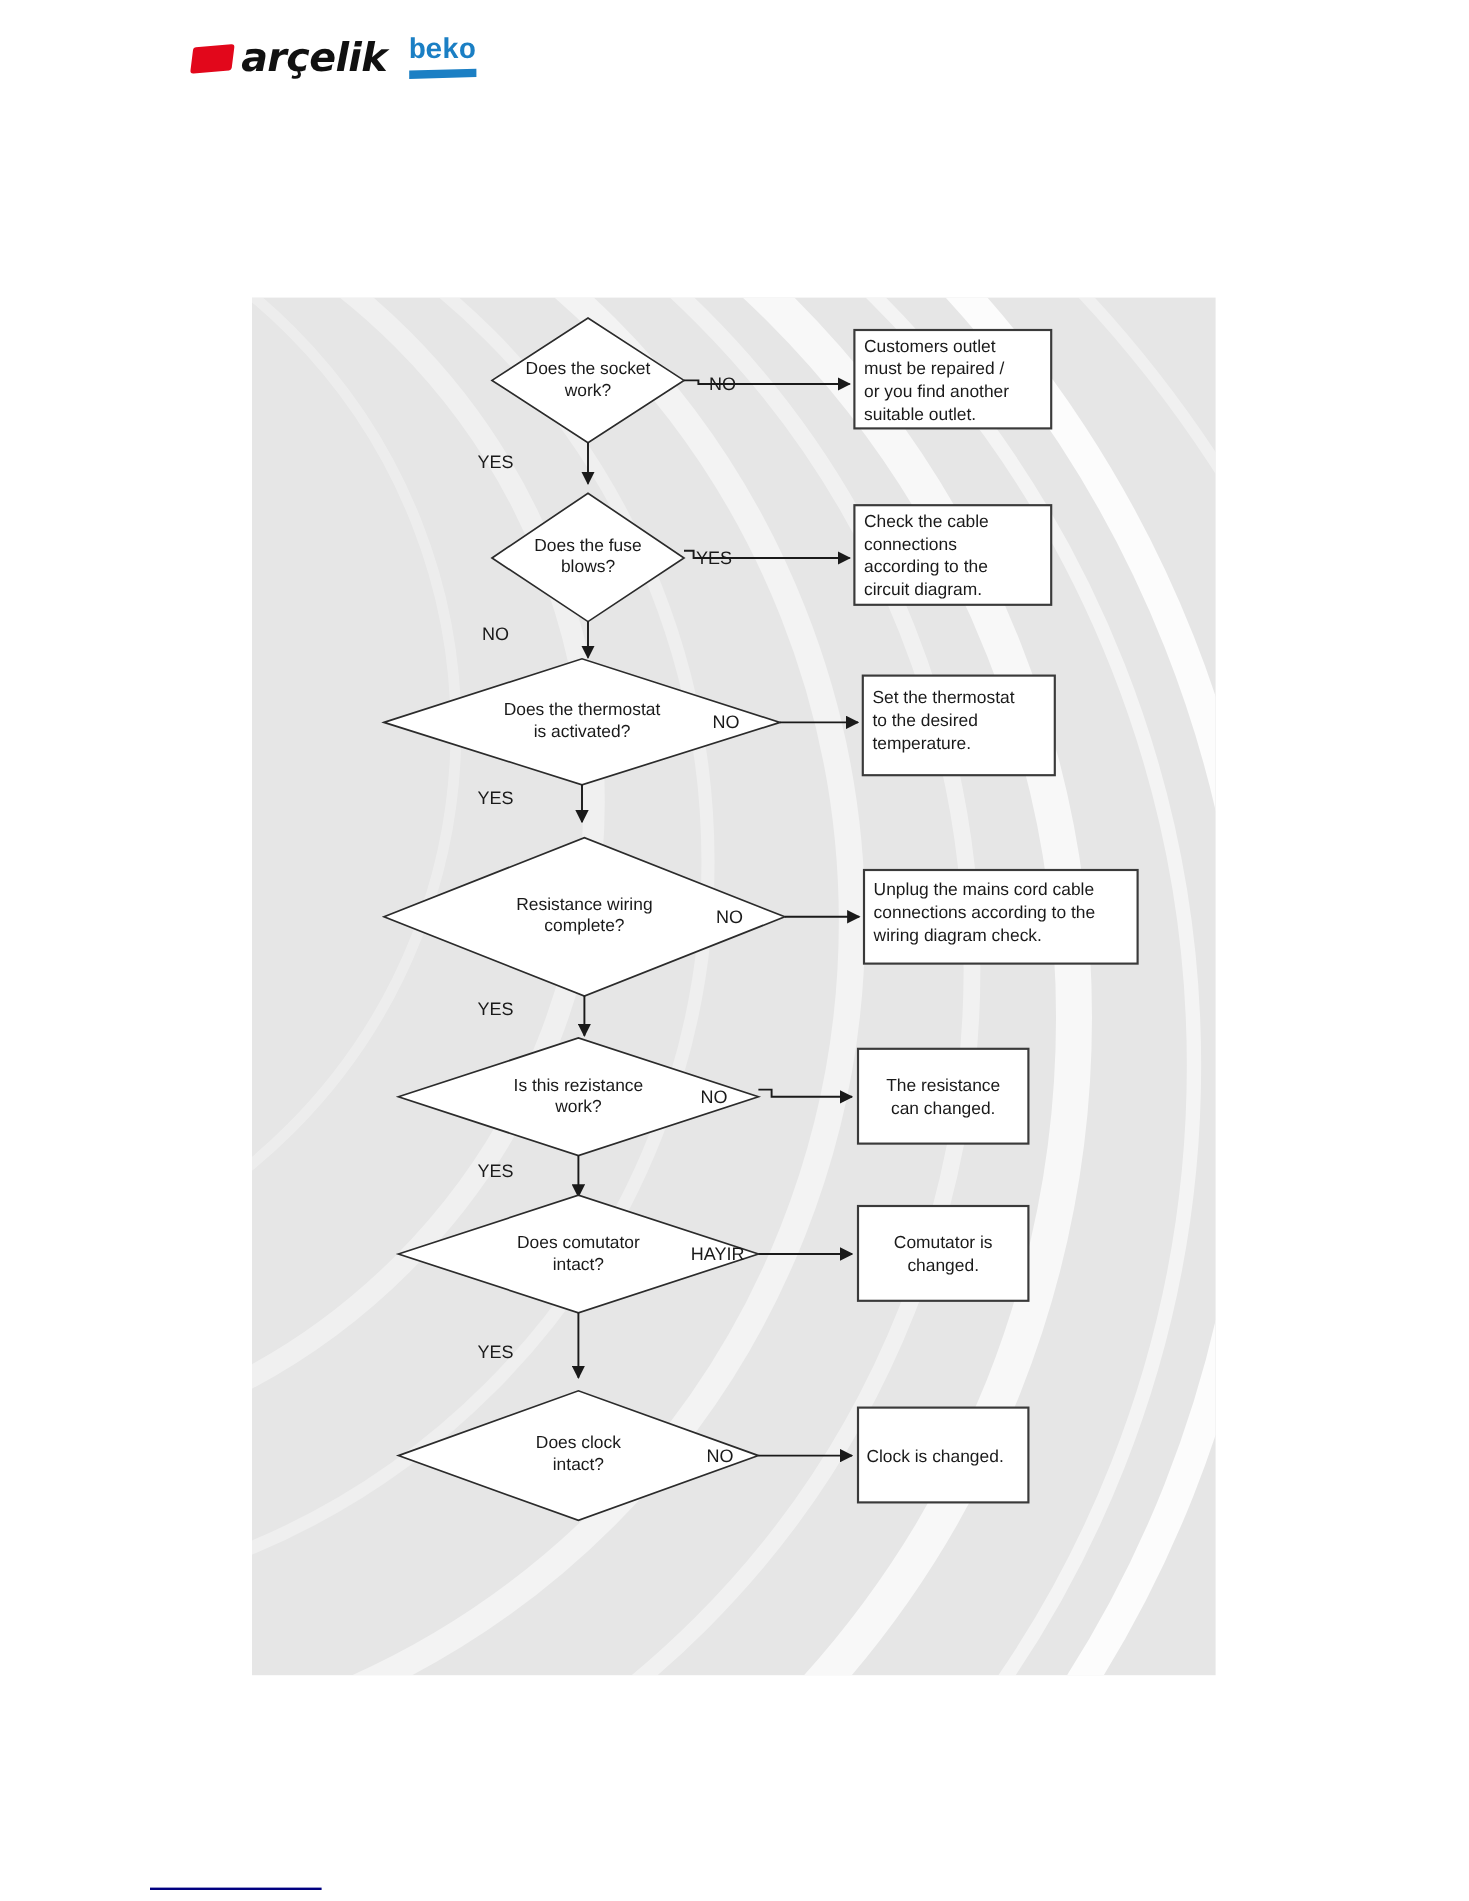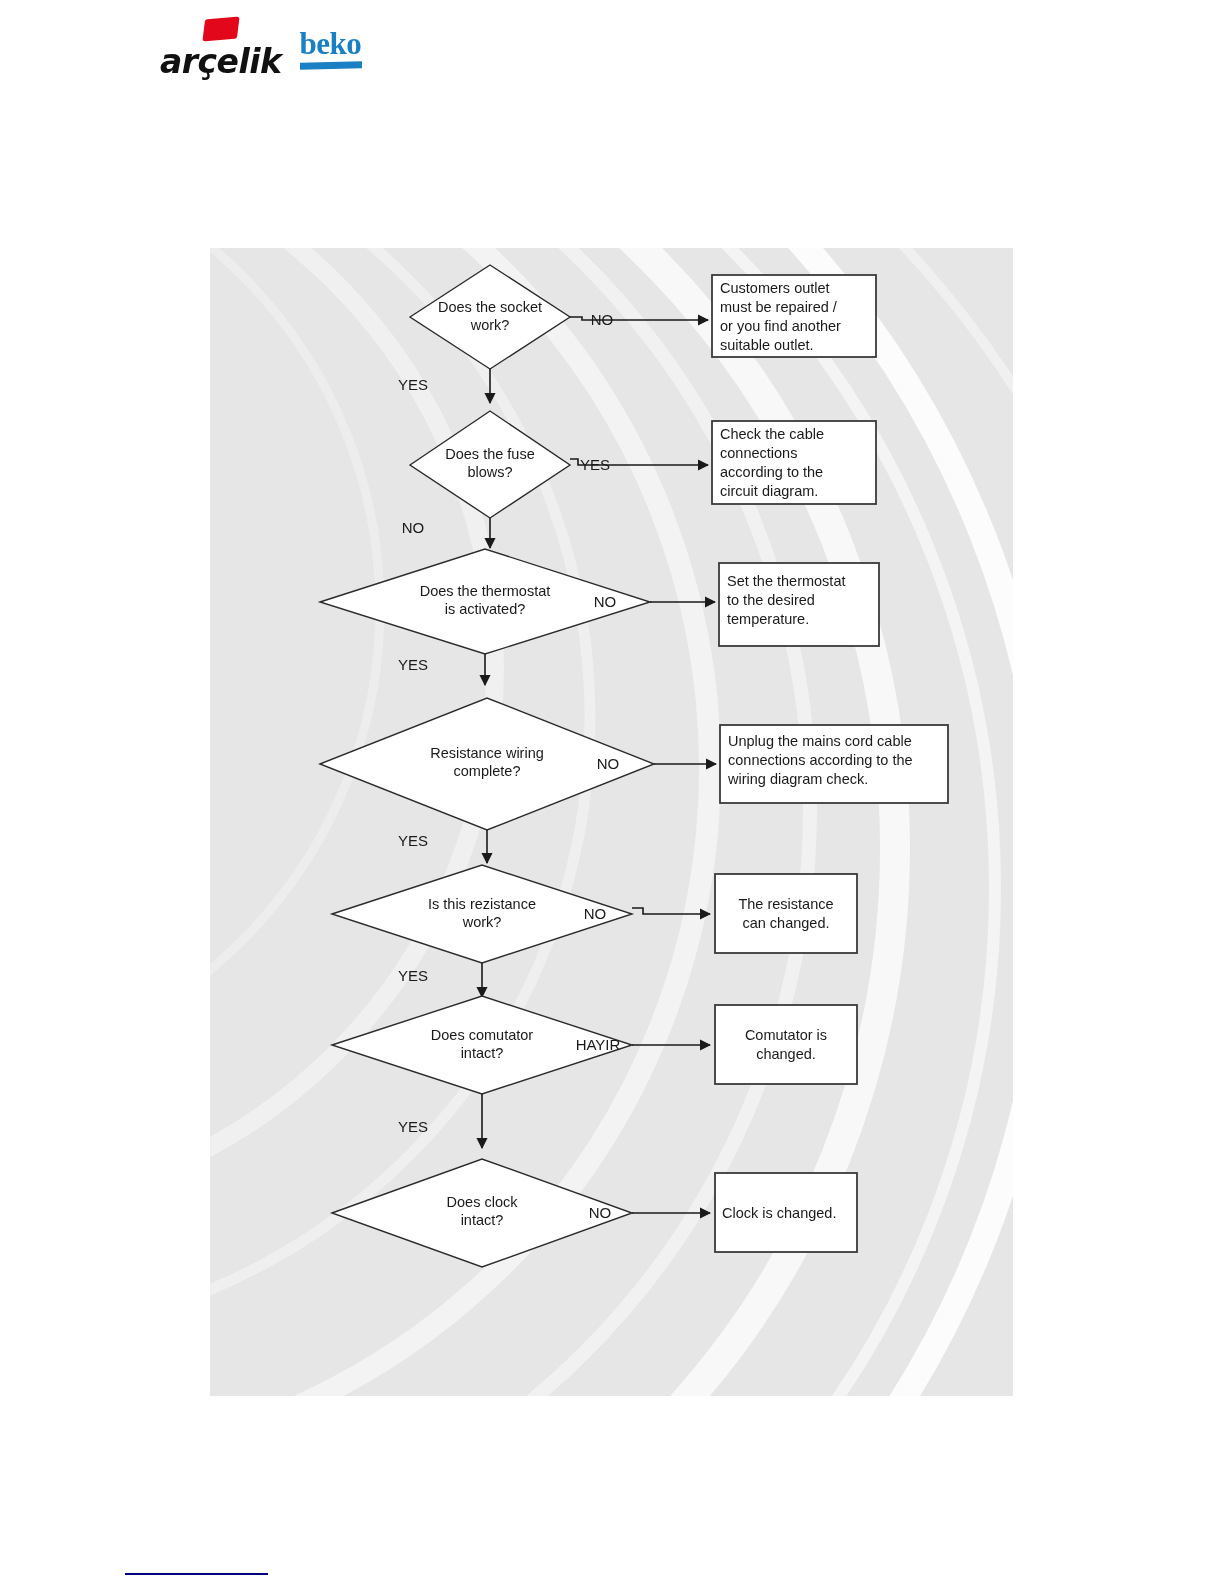--- a/index.html
+++ b/index.html
@@ -22,21 +22,20 @@
     top: 22px;
     height: 50px;
     display: flex;
     align-items: center;
     gap: 18px;
   }
   #arcelik-logo {
     display: flex;
     align-items: center;
     gap: 7px;
-    flex-direction: column;
   }
   #arcelik-mark {
     width: 34px;
     height: 22px;
     background: #e2071b;
     transform: skewX(-12deg) rotate(-5deg);
     border-radius: 2px 3px 2px 3px;
     position: relative;
     top: 2px;
   }
@@ -50,23 +49,23 @@
     line-height: 1;
   }
   #beko-logo {
     display: flex;
     flex-direction: column;
     align-items: stretch;
     position: relative;
     top: 1px;
   }
   #beko-wordmark {
-    font-family: Liberation Serif, serif;
+    font-family: Liberation Mono, monospace;
     font-weight: bold;
-    font-size: 31px;
+    font-size: 24px;
     color: #1b7fc4;
     line-height: 1;
     letter-spacing: -0.5px;
   }
   #beko-underline {
     margin-top: 3px;
     height: 7px;
     background: #1b7fc4;
     transform: skewY(-1.6deg);
   }

